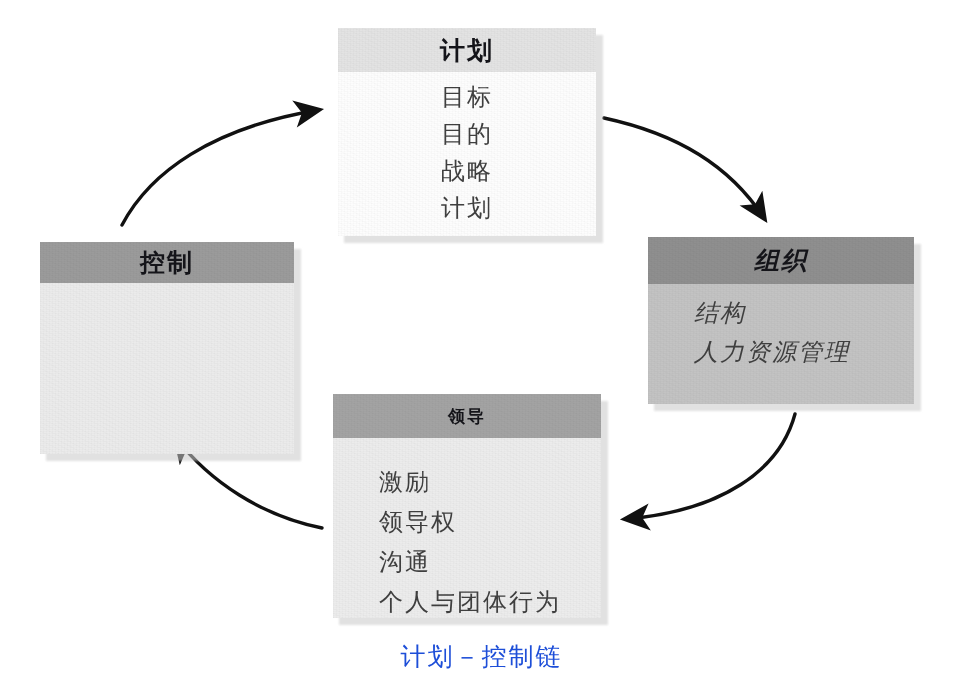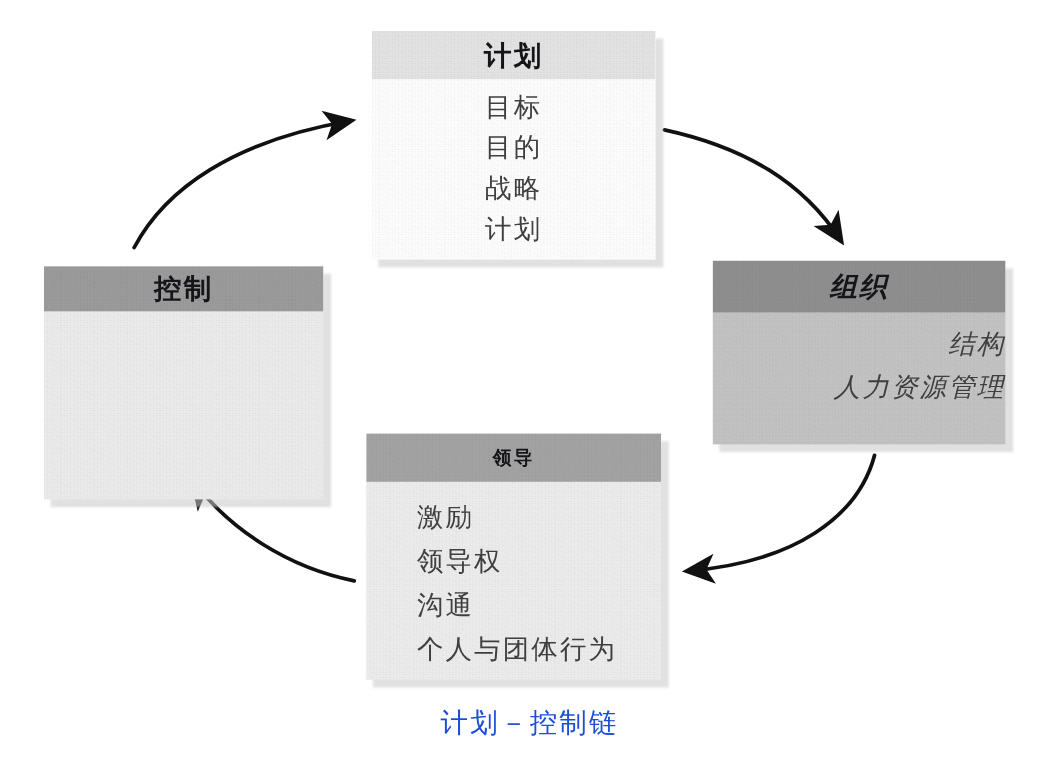--- a/index.html
+++ b/index.html
@@ -120,37 +120,37 @@
   }
   #node-org .panel { background: #c3c3c3; font-style: italic; }
   #node-org .hdr {
     height: 47px;
     background: #8f8f8f;
     font-size: 25px;
   }
   #node-org .body {
     padding-top: 13px;
     padding-left: 46px;
-    align-items: flex-end;
+    align-items: flex-start;
     gap: 7px;
   }
   #node-org .item { font-size: 24px; }
 
   
   #node-lead {
     left: 333px; top: 394px; width: 268px; height: 224px;
   }
   #node-lead .panel { background: #ececec; }
   #node-lead .hdr {
     height: 44px;
     background: #a3a3a3;
     font-size: 17px;
   }
   #node-lead .body {
-    padding-top: 16px;
+    padding-top: 28px;
     padding-left: 46px;
     align-items: flex-start;
     gap: 8px;
   }
   #node-lead .item { font-size: 24px; }
 
   
   #caption {
     position: absolute;
     left: 0;

